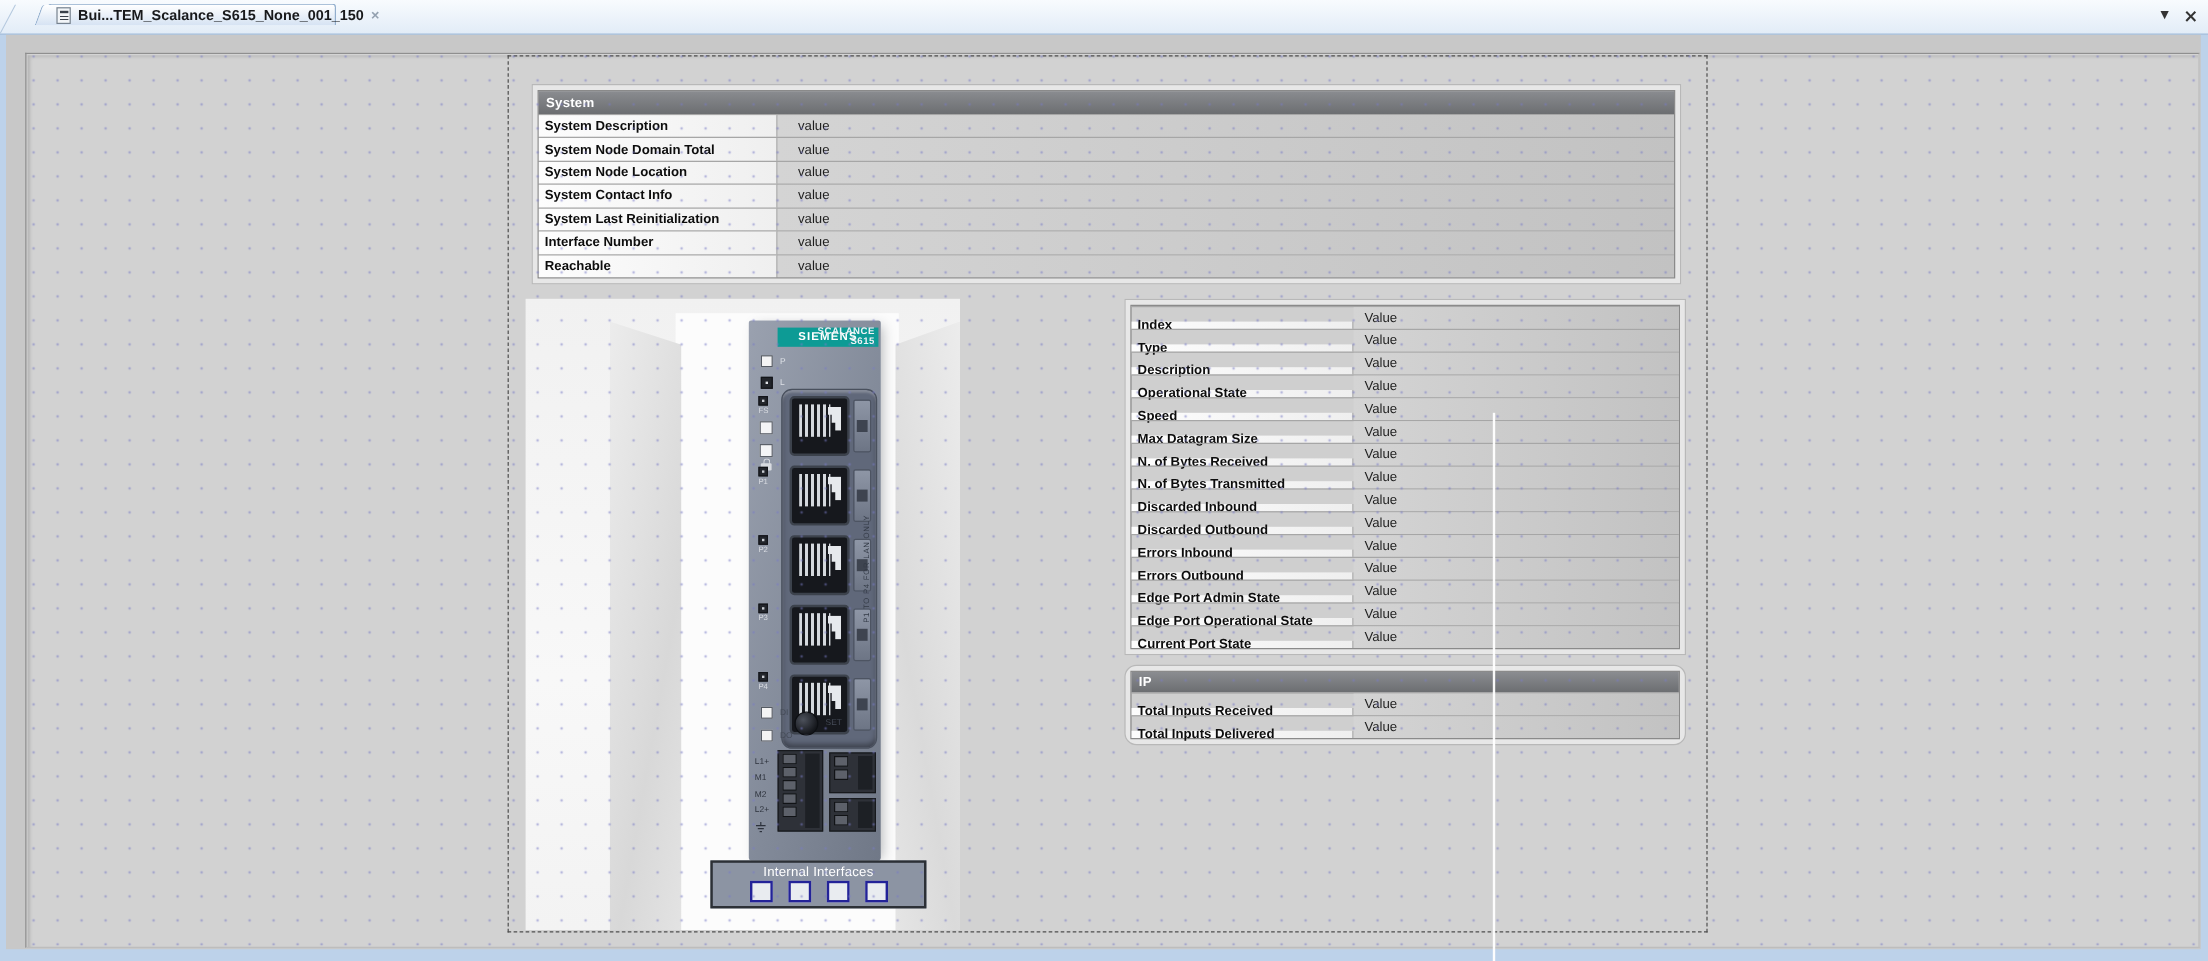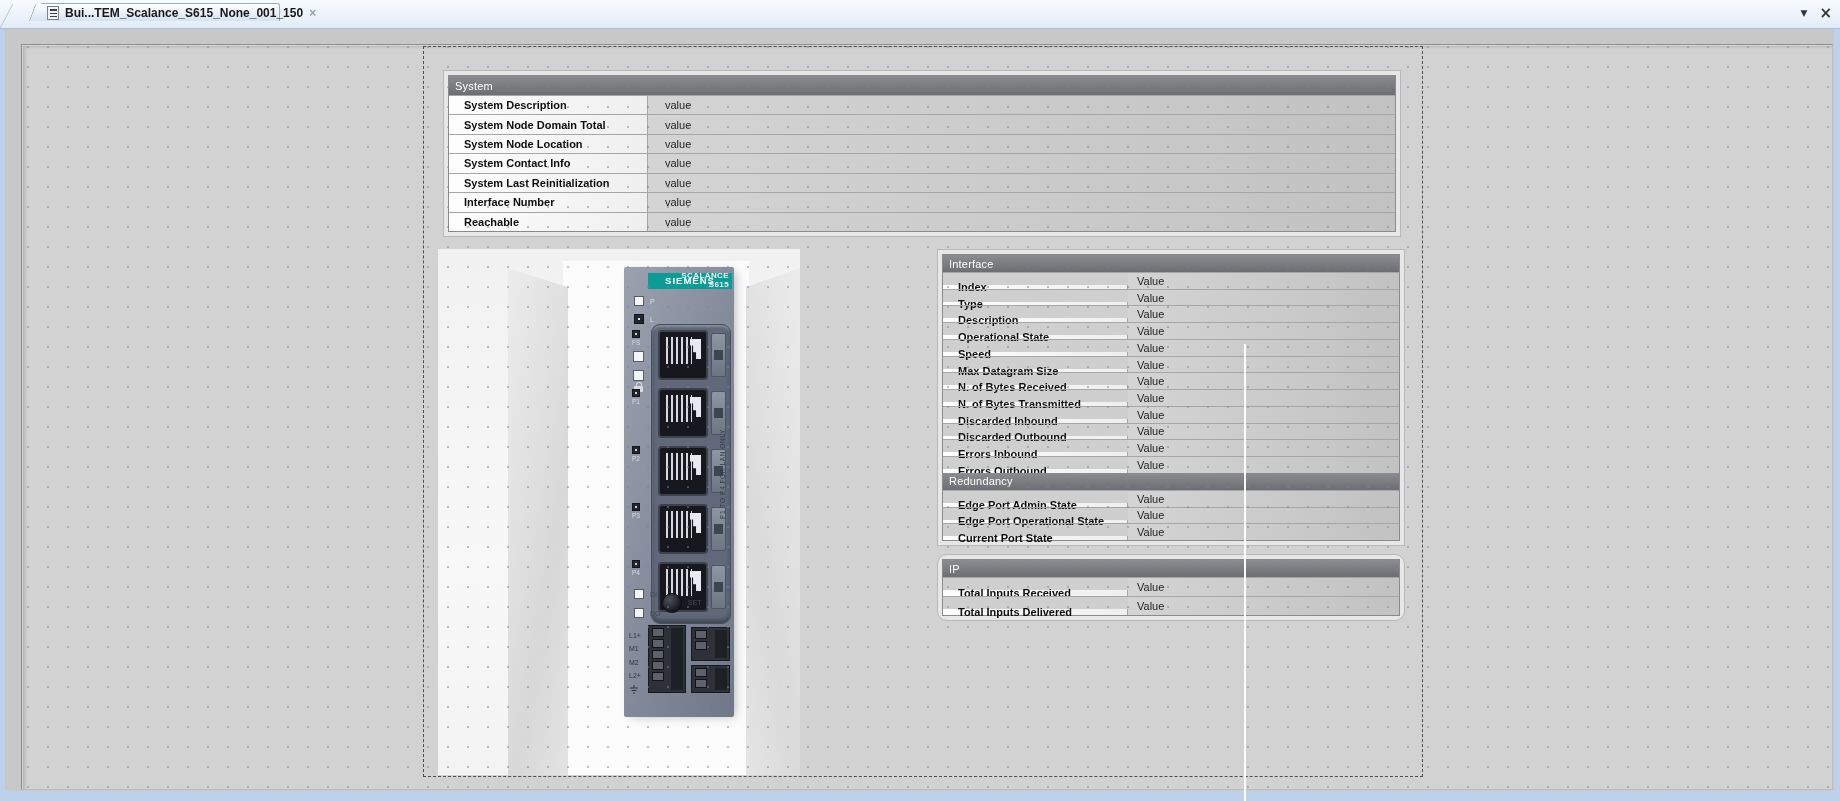--- a/index.html
+++ b/index.html
@@ -41,26 +41,26 @@
   .artifact-line{position:absolute;left:1244px;top:344px;width:2px;height:457px;
           background:rgba(255,255,255,.95);z-index:60;pointer-events:none;}
 
   
   .grp{position:absolute;background:#e7e7e7;border:1px solid #b8b8b8;padding:4px;z-index:10;}
   .grp-system{left:443px;top:70px;width:958px;height:167px;}
   .grp-interface{left:937px;top:249px;width:468px;height:297px;}
   .grp-ip{left:937px;top:554px;width:468px;height:67px;border-radius:10px;}
   .tbl{width:100%;height:100%;display:flex;flex-direction:column;border:1px solid #8a8a8a;background:#cfcfcf;}
   .thead{flex:0 0 17px;background:linear-gradient(#8a8c90,#6c6e71);color:#fff;
-         font-size:11px;font-weight:400;display:flex;align-items:center;padding-left:6px;letter-spacing:.2px;}
+         font-size:11px;font-weight:700;display:flex;align-items:center;padding-left:6px;letter-spacing:.2px;}
   .thead.tall{flex:0 0 19px;}
   .rows{display:flex;flex-direction:column;min-height:0;}
   .trow{flex:1;display:flex;border-top:1px solid #a6a6a6;min-height:0;}
   .lbl{font-size:11px;font-weight:bold;color:#0d0d0d;display:flex;align-items:center;
-       padding-left:15px;border-right:1px solid #a6a6a6;
+       padding-left:5px;border-right:1px solid #a6a6a6;
        background:linear-gradient(to right,#fdfdfd,#efefef);}
   .val{flex:1;font-size:11px;color:#1e1e1e;display:flex;align-items:center;
        background:linear-gradient(to right,#d4d4d4,#c2c2c2);}
   .grp-system .lbl{width:199px;}
   .grp-system .val{padding-left:17px;}
   .grp-interface .lbl,.grp-ip .lbl{width:185px;margin-top:12px;}
   .grp-interface .val,.grp-ip .val{padding-left:9px;}
 
   
   .photo{position:absolute;left:438px;top:249px;width:362px;height:526px;z-index:8;
@@ -197,21 +197,20 @@
           <div class="trow">
             <div class="lbl">Reachable</div>
             <div class="val">value</div>
           </div>
         </div>
     </div>
   </div>
 
   <div class="grp grp-interface">
     <div class="tbl">
-      <div class="thead">Interface</div>
       <div class="rows" style="flex:12">
 
           <div class="trow">
             <div class="lbl">Index</div>
             <div class="val">Value</div>
           </div>
 
           <div class="trow">
             <div class="lbl">Type</div>
             <div class="val">Value</div>
@@ -260,21 +259,20 @@
           <div class="trow">
             <div class="lbl">Errors Inbound</div>
             <div class="val">Value</div>
           </div>
 
           <div class="trow">
             <div class="lbl">Errors Outbound</div>
             <div class="val">Value</div>
           </div>
         </div>
-      <div class="thead">Redundancy</div>
       <div class="rows" style="flex:3">
 
           <div class="trow">
             <div class="lbl">Edge Port Admin State</div>
             <div class="val">Value</div>
           </div>
 
           <div class="trow">
             <div class="lbl">Edge Port Operational State</div>
             <div class="val">Value</div>
@@ -442,17 +440,27 @@
         <div class="screw"></div>
       <div class="flap"></div>
     </div>
     <div class="tblock tb3">
       <div class="screw"></div>
         <div class="screw"></div>
       <div class="flap"></div>
     </div>
   </div>
 
+  <div class="intbar">
+    <div class="intlabel">Internal Interfaces</div>
+    <div class="intsquares">
+
+    <div class="intsq"></div>
+        <div class="intsq"></div>
+        <div class="intsq"></div>
+        <div class="intsq"></div>
+      </div>
+  </div>
 
   <div class="griddots"></div>
   <div class="artifact-line"></div>
 
 </div>
 
 </body></html>

